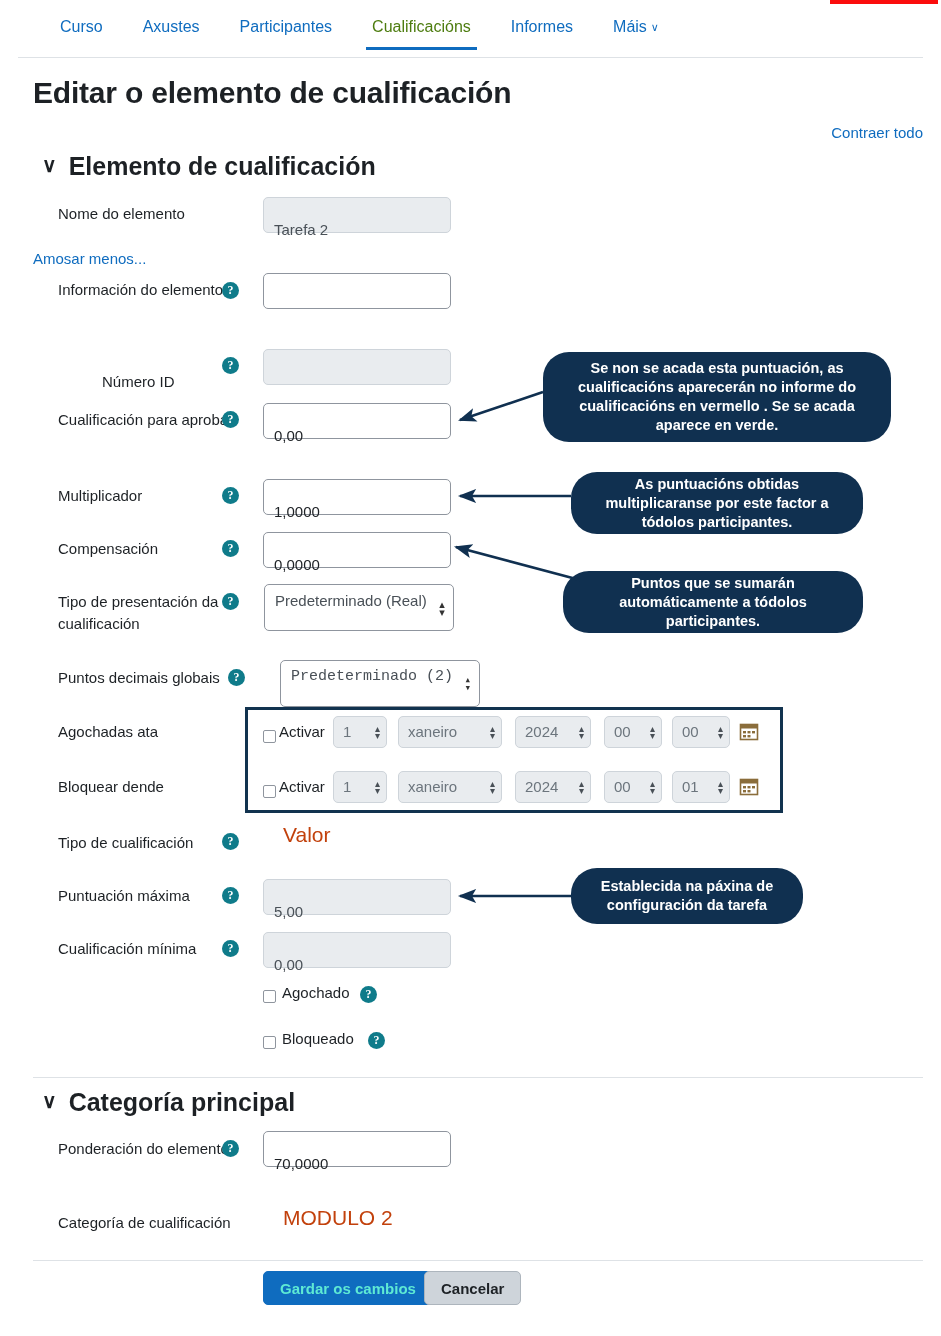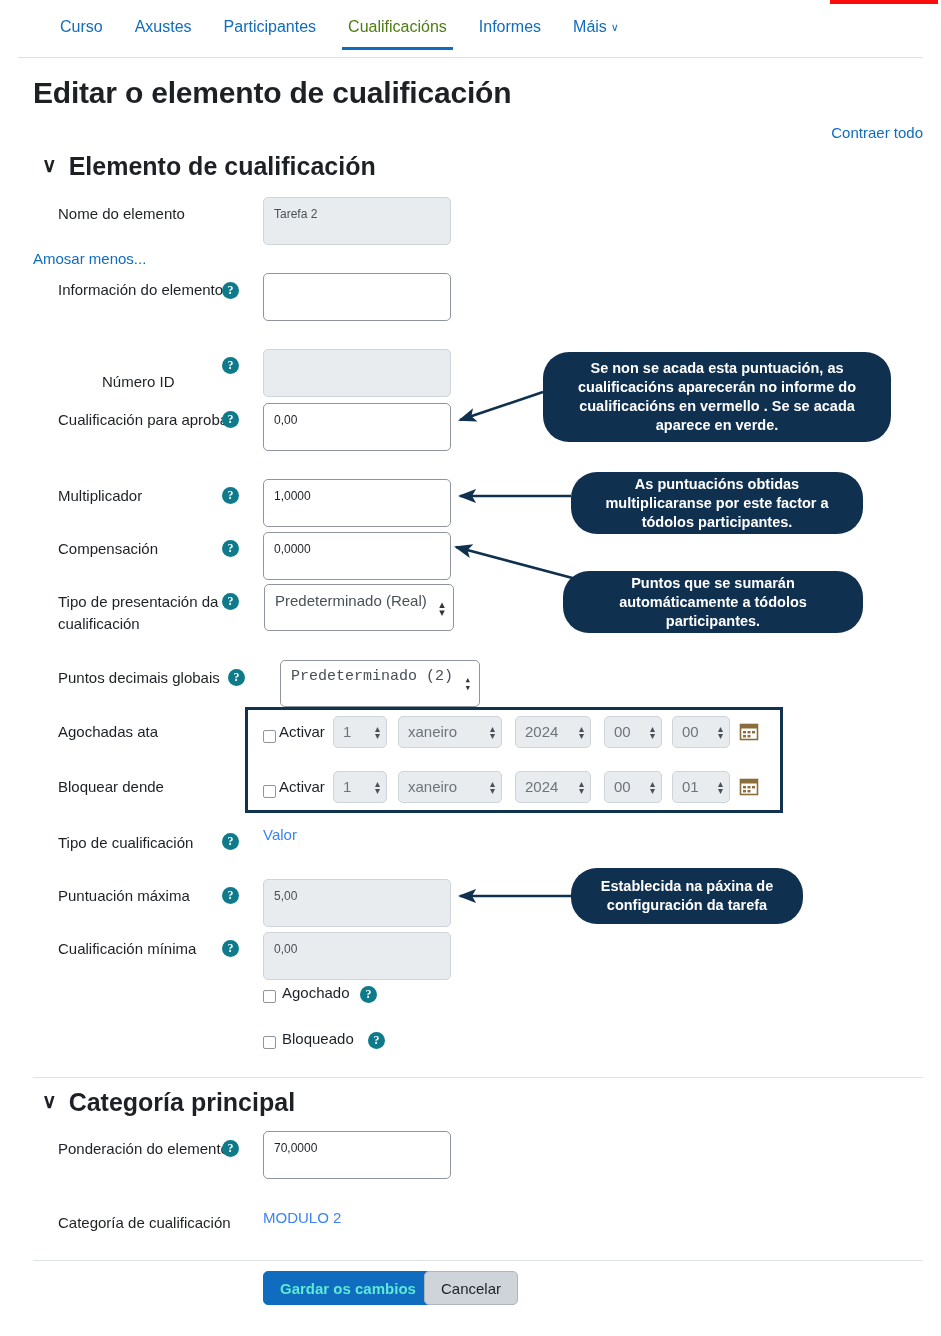--- a/index.html
+++ b/index.html
@@ -14,21 +14,21 @@
   }
   .red-bar{
     position:absolute; left:830px; top:0px; width:108px; height:4px;
     background:#fb0d0d;
   }
   
   .navbar{
     position:absolute; left:0; top:12px; width:941px; height:46px;
   }
   .nav-tabs{
-    display:flex; align-items:flex-start; gap:4px; padding-left:46px;
+    display:flex; align-items:flex-start; gap:12px; padding-left:46px;
   }
   .nav-tab{
     font-size:16px; color:#0f6cbf; padding:6px 14px 14px 14px;
     cursor:pointer; white-space:nowrap; position:relative;
   }
   .nav-tab.active{ color:#4d7c0f; }
   .nav-tab.active:after{
     content:""; position:absolute; left:8px; right:8px; bottom:0; height:3px;
     background:#0f6cbf;
   }
@@ -59,37 +59,37 @@
     position:absolute; font-size:15px; color:#1d2125; line-height:22px;
     width:180px;
   }
   .help{
     position:absolute; width:17px; height:17px; border-radius:50%;
     background:#0f7b8a; color:#fff; font-size:12px; font-weight:700;
     text-align:center; line-height:17px; cursor:pointer;
     font-family:"Liberation Serif", serif;
   }
   .inp{
-    position:absolute; height:48px; width:188px;
+    position:absolute; height:36px; width:188px;
     border:1px solid #8f959e; border-radius:5px; background:#fff;
-    font-size:12px; color:#1d2125; padding:0 10px; line-height:32px;
+    font-size:15px; color:#1d2125; padding:16px 10px; line-height:32px;
     font-family:"Liberation Sans", sans-serif;
   }
   .inp.disabled{ background:#e9ecef; border-color:#ced4da; color:#495057; }
   .sel{
     position:absolute; height:47px;
     border:1px solid #8f959e; border-radius:5px; background:#fff;
     font-size:15px; color:#495057; padding:0 26px 0 10px; line-height:32px;
     cursor:pointer; white-space:nowrap;
   }
   .sel .arrows{
     position:absolute; right:8px; top:50%; transform:translateY(-50%);
     font-size:11px; line-height:8px; color:#333; text-align:center;
   }
-  .plain-val{ position:absolute; font-size:15px; color:#3b82f6; line-height:22px; }
+  .plain-val{ position:absolute; font-size:21px; color:#c2410c; line-height:22px;margin-left:20px; }
   
   .cb{
     position:absolute; width:13px; height:13px; border:1px solid #8f959e;
     border-radius:2px; background:#fff; cursor:pointer;
   }
   .cb-lbl{ position:absolute; font-size:15px; color:#1d2125; }
   
   .date-box{
     position:absolute; left:245px; top:707px; width:538px; height:106px;
     border:3px solid #12334f; background:transparent;
@@ -116,21 +116,21 @@
   
   .divider{ position:absolute; height:1px; background:#dee2e6; }
   
   .btn{
     position:absolute; height:34px; border-radius:5px; font-size:15px;
     font-weight:700; cursor:pointer; display:flex; align-items:center;
     justify-content:center; padding:0 16px;
   }
   .btn-primary{ background:#0f6cbf; color:#5eead4; border:1px solid #0f6cbf; }
   .btn-secondary{ background:#ced4da; color:#1d2125; border:1px solid #adb5bd;
-    font-weight:400; }
+    font-weight:700; }
 </style>
 </head>
 <body>
 
 <div class="red-bar"></div>
 
 <div class="navbar">
   <div class="nav-tabs">
     <div class="nav-tab"><span>Curso</span></div>
     <div class="nav-tab"><span>Axustes</span></div>

